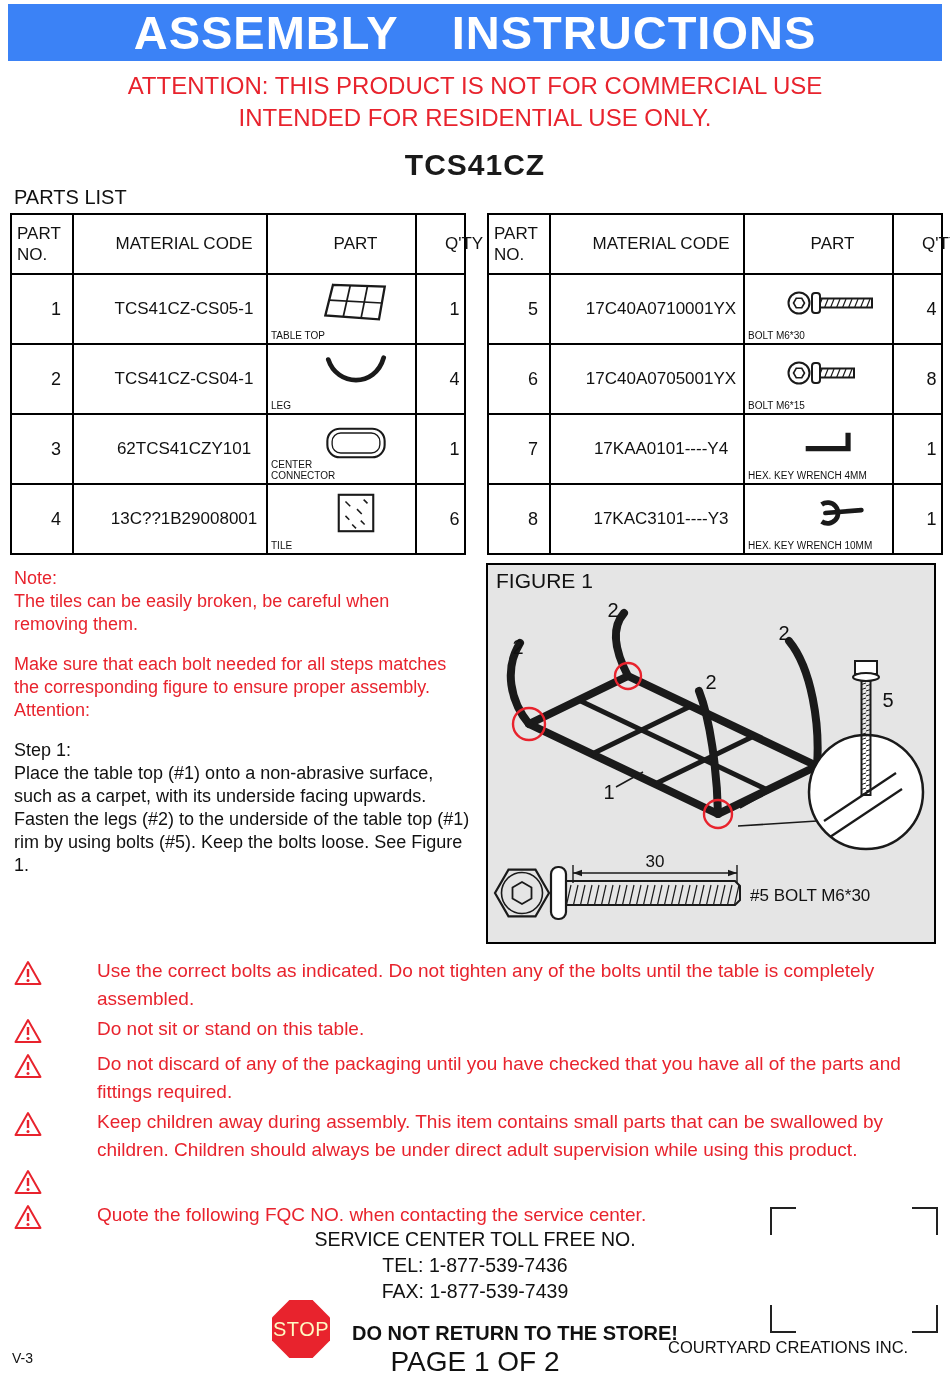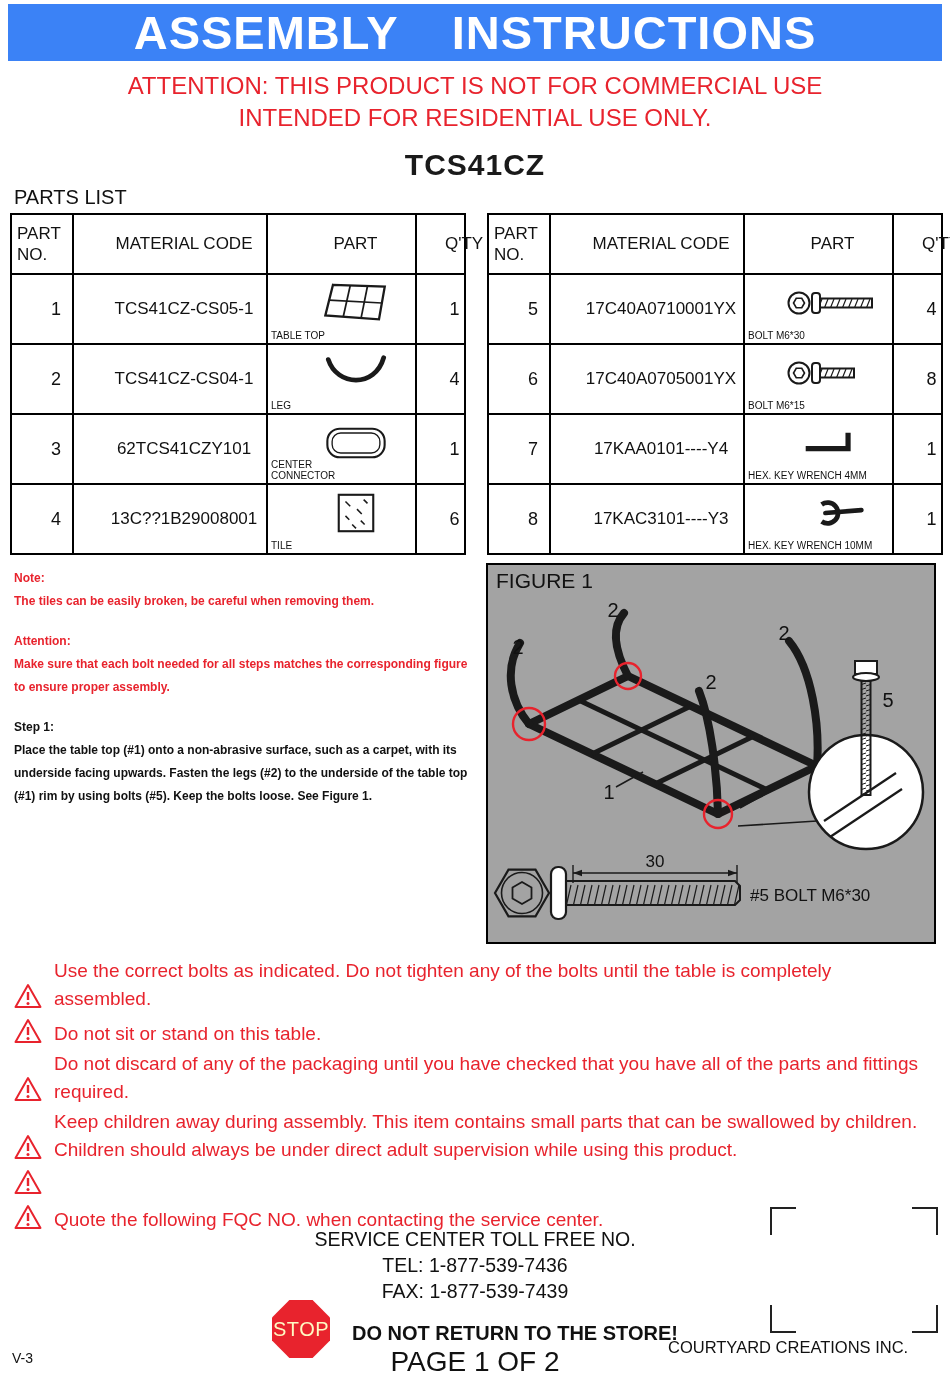--- a/index.html
+++ b/index.html
@@ -22,30 +22,30 @@
   .parts th, .parts td { border:2px solid #000; font-size:17px; color:#111;padding-left:28px; }
   .parts th { height:60px; font-weight:normal; }
   .parts td { height:70px; text-align:center; }
   .col-no { width:62px; } .col-code { width:194px; } .col-part { width:149px; } .col-qty { width:49px; }
   th.h-no { text-align:left; padding-left:5px; white-space:pre-line; line-height:21px; }
   td.c-no, td.c-qty { font-size:18px; }
   td.c-part { position:relative; vertical-align:middle; padding-bottom:12px; }
   .part-icon { display:flex; justify-content:center; align-items:center; }
   .part-caption { position:absolute; left:3px; bottom:2px; font-size:10px; line-height:11px; text-align:left; color:#111; }
 
-  .notes { position:absolute; left:14px; top:567px; width:462px; font-size:12px; line-height:23px;font-weight:bold; }
+  .notes { position:absolute; left:14px; top:567px; width:462px; font-size:18px; line-height:23px; }
   .notes .block { margin-bottom:17px; }
   .notes .note-body-narrow { width:420px; }
 
-  .figure-box { position:absolute; left:486px; top:563px; width:450px; height:381px; border:2px solid #000; background:#a3a3a3; }
+  .figure-box { position:absolute; left:486px; top:563px; width:450px; height:381px; border:2px solid #000; background:#e5e5e5; }
   .figure-title { position:absolute; left:8px; top:4px; font-size:21px; color:#111; }
   .figure-box svg.fig { position:absolute; left:0; top:32px; }
 
   .warnings { position:absolute; left:14px; top:957px; width:918px; }
-  .warning-row { display:flex; align-items:flex-end; margin-bottom:2px; }
+  .warning-row { display:flex; align-items:flex-start; margin-bottom:2px;gap:43px; }
   .warning-row .w-icon { flex:0 0 28px; margin-top:3px; }
   .warning-row .w-text { margin-left:12px; font-size:19px; line-height:28px; width:868px; }
 
   .service { position:absolute; top:1226px; left:0; width:100%; text-align:center; font-size:19.5px; line-height:26px; color:#111; }
 
   .stop-sign { position:absolute; left:272px; top:1300px; width:58px; height:58px; background:var(--red,#e8232d);
                clip-path:polygon(30% 0,70% 0,100% 30%,100% 70%,70% 100%,30% 100%,0 70%,0 30%);
                display:flex; align-items:center; justify-content:center; }
   .stop-sign span { color:#fef9c3; font-weight:normal; font-size:20px; letter-spacing:0.5px; }
   .do-not-return { position:absolute; left:352px; top:1322px; font-size:20px; font-weight:bold; color:#111; }
@@ -245,22 +245,22 @@
     </tbody>
       </table>
   </div>
 
   <div class="notes">
     <div class="block">
       <div class="red">Note:</div>
       <div class="red note-body-narrow">The tiles can be easily broken, be careful when removing them.</div>
     </div>
     <div class="block">
+      <div class="red">Make sure that each bolt needed for all steps matches the corresponding figure to ensure proper assembly.</div>
       <div class="red">Attention:</div>
-      <div class="red">Make sure that each bolt needed for all steps matches the corresponding figure to ensure proper assembly.</div>
     </div>
     <div class="block">
       <div>Step 1:</div>
       <div>Place the table top (#1) onto a non-abrasive surface, such as a carpet, with its underside facing upwards. Fasten the legs (#2) to the underside of the table top (#1) rim by using bolts (#5). Keep the bolts loose. See Figure 1.</div>
     </div>
   </div>
 
   <div class="figure-box">
     <div class="figure-title">FIGURE 1</div>
     <svg class="fig" width="446" height="344" viewBox="0 0 446 344">

